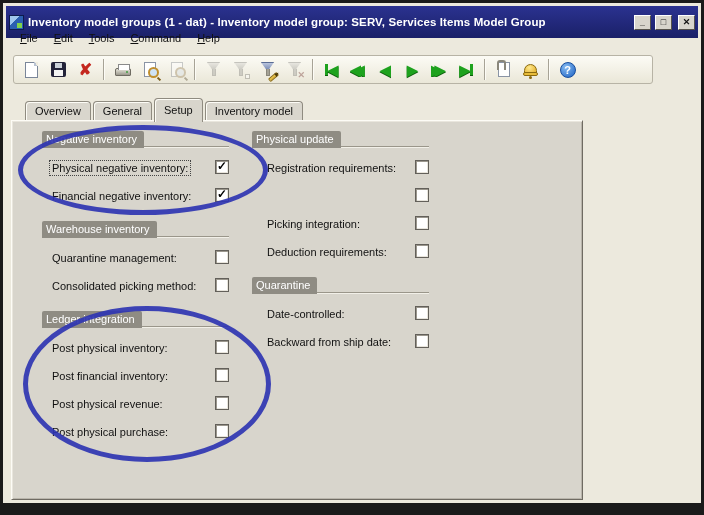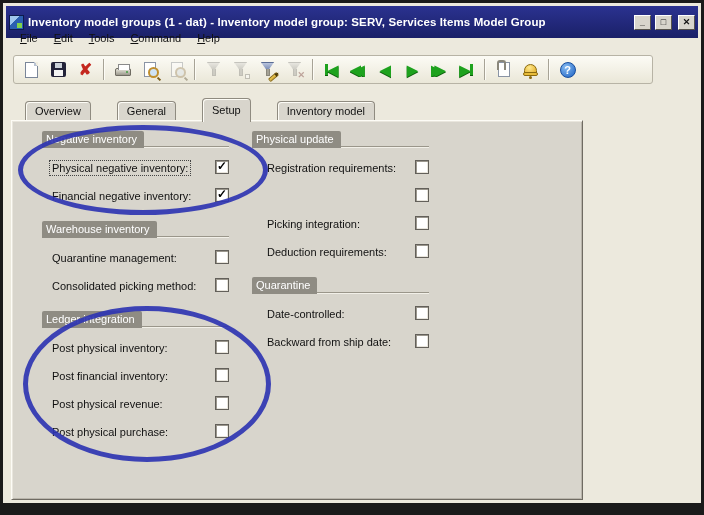--- a/index.html
+++ b/index.html
@@ -47,21 +47,21 @@
   .nav .dbl{letter-spacing:-7px;display:inline-block;width:17px;overflow:hidden;}
   .nav .vbar{width:3px;height:11px;background:#1ea21e;box-shadow:0 1px 0 #0c5c0c;flex:none;}
   .ic-clip-page{width:12px;height:15px;background:#fff;border:1px solid #8a94a5;position:relative;}
   .ic-clip-page::before{content:'';position:absolute;top:-3px;left:-2px;width:5px;height:8px;border:2px solid #8a877b;border-radius:3px 3px 0 0;border-bottom:none;}
   .ic-bell{width:13px;height:11px;background:radial-gradient(circle at 40% 30%,#ffe98e,#dfa71e);border:1px solid #8a6a10;border-radius:7px 7px 2px 2px;position:relative;}
   .ic-bell::before{content:'';position:absolute;left:-2px;right:-2px;bottom:-2px;height:2px;background:#e8bc3a;border:1px solid #8a6a10;border-radius:2px;}
   .ic-bell::after{content:'';position:absolute;left:50%;bottom:-5px;margin-left:-2px;width:3px;height:3px;background:#8a6a10;border-radius:50%;}
   .ic-help{width:16px;height:16px;border-radius:50%;background:radial-gradient(circle at 35% 30%,#85bbf2,#1d61c2);border:1px solid #174e9e;color:#fff;font-size:11px;font-weight:bold;display:flex;align-items:center;justify-content:center;}
   .ic-help::after{content:'?';}
   
-  .tabstrip{position:absolute;left:8px;top:94px;width:688px;height:24px;display:flex;align-items:flex-end;padding-left:14px;gap:24px;}
+  .tabstrip{position:absolute;left:8px;top:94px;width:688px;height:24px;display:flex;align-items:flex-end;padding-left:14px;}
   .tab{height:20px;padding:3px 9px 0;font-size:11px;color:#111;background:#d9d6cd;border:1px solid #8f8b80;border-bottom:none;border-radius:4px 4px 0 0;box-shadow:inset 1px 1px 0 #fdfcf6;margin-right:2px;position:relative;z-index:1;white-space:nowrap;}
   .tab.active{height:24px;padding-top:5px;z-index:3;background:#d8d5cc;margin-bottom:-1px;}
   
   .tabpage{position:absolute;left:8px;top:117px;width:572px;height:380px;background:#d8d5cc;border:1px solid;border-color:#fdfcf6 #6f6b62 #6f6b62 #fdfcf6;box-shadow:inset 1px 1px 0 #e9e6dd, inset -1px -1px 0 #b9b5ab;z-index:2;}
   .col{position:absolute;top:10px;}
   .col.left{left:30px;width:187px;}
   .col.right{left:240px;width:177px;}
   .group-section{margin-bottom:6px;}
   .group-head{position:relative;height:17px;margin-bottom:11px;}
   .group-head::after{content:'';position:absolute;left:0;right:0;bottom:0;border-top:1px solid #9a968a;border-bottom:1px solid #f2f0e8;}

